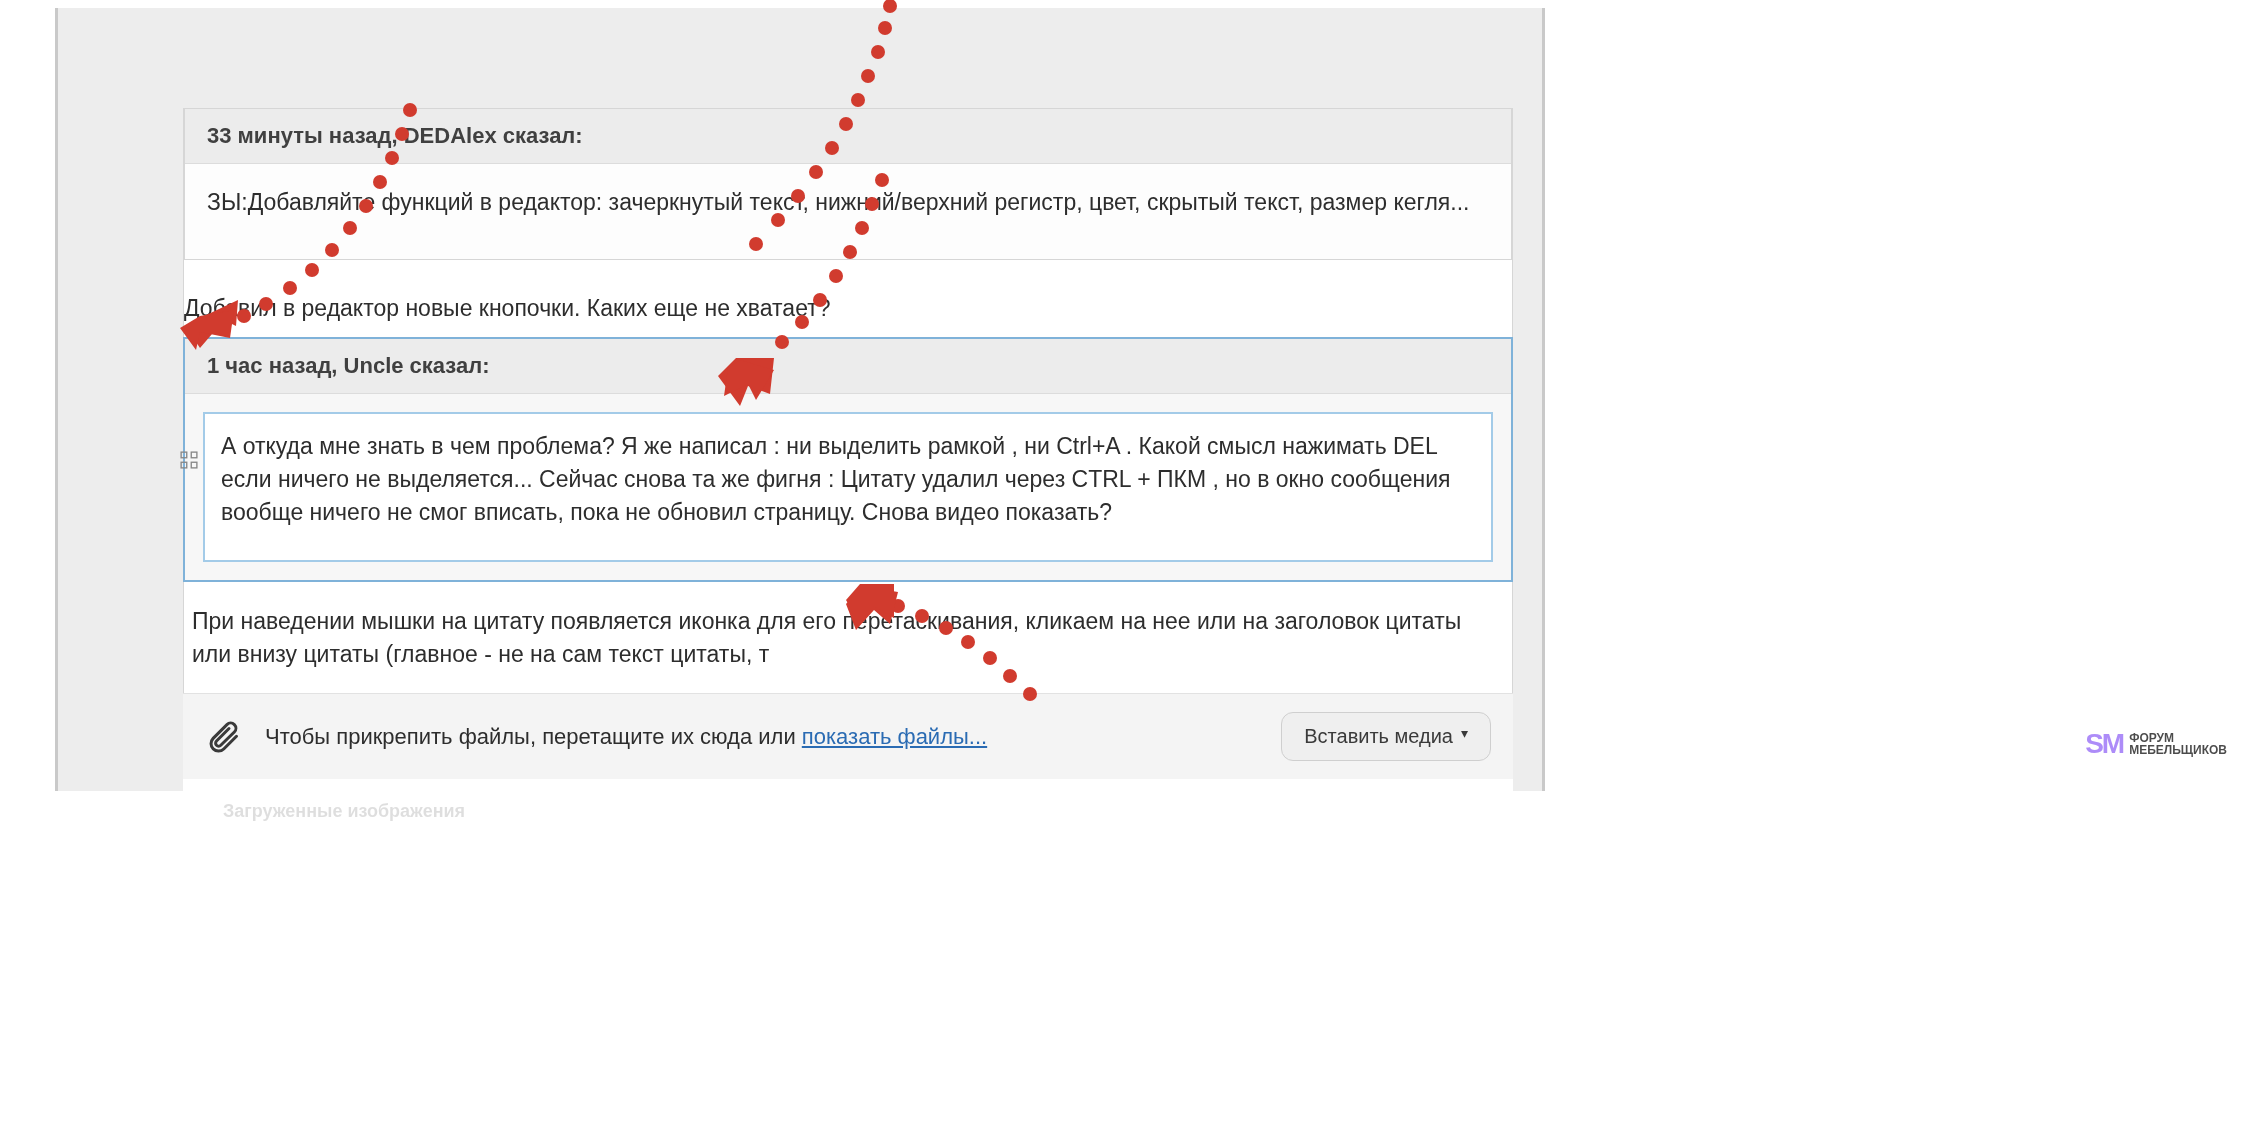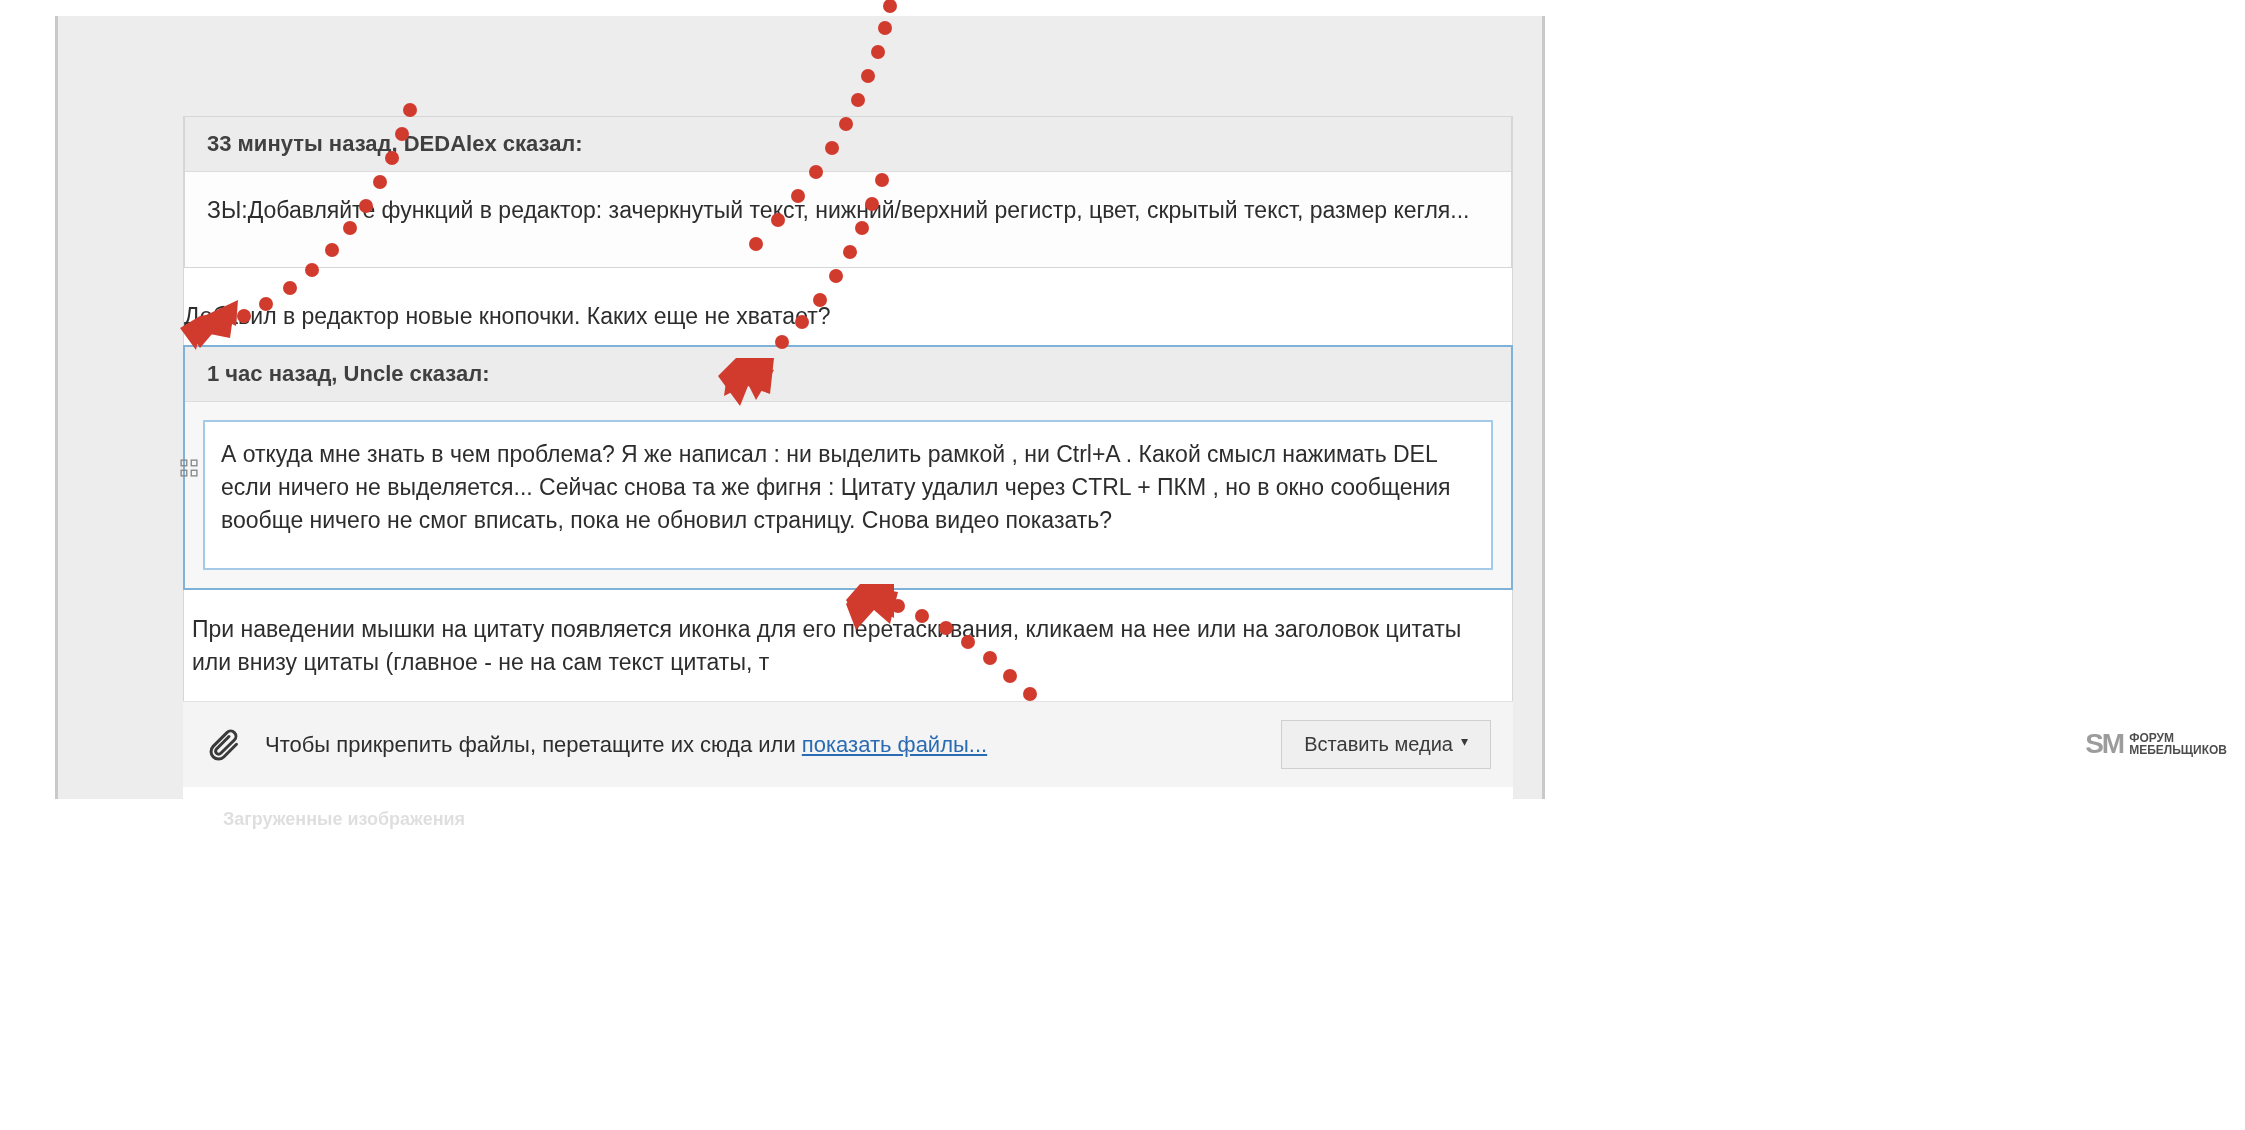--- a/index.html
+++ b/index.html
@@ -8,21 +8,21 @@
       background: #fff;
       color: #2d2d2d;
       position: relative;
       width: 2245px;
       height: 1130px;
       overflow: hidden;
     }
     .outer-frame {
       position: absolute;
       left: 55px;
-      top: 16px;
+      top: 8px;
       width: 1490px;
       height: 783px;
       border-right: 3px solid #c9c9c9;
       border-left: 3px solid #c9c9c9;
       background: #ededed;
       padding: 0 30px 0 30px;
     }
     .editor-column {
       background: #ffffff;
       margin-left: 95px;
@@ -108,21 +108,21 @@
       flex: 1 1 auto;
     }
     .attach-text a {
       color: #2a6bb3;
       text-decoration: underline;
       cursor: pointer;
     }
     .insert-media-btn {
       background: #efefef;
       border: 1px solid #cfcfcf;
-      border-radius: 0;
+      border-radius: 12px;
       padding: 12px 22px;
       font-size: 20px;
       color: #3a3a3a;
       cursor: pointer;
       display: flex;
       gap: 8px;
     }
     .insert-media-btn .chev { font-size: 14px; }
     .section-below {
       padding: 22px 40px 0 40px;
@@ -152,21 +152,21 @@
       bottom: 370px;
       display: flex;
       align-items: center;
       gap: 6px;
       opacity: 0.7;
     }
     .watermark .logo {
       font-family: Arial, sans-serif;
       font-weight: 900;
       font-size: 28px;
-      color: #737373;
+      color: #8b5cf6;
       letter-spacing: -2px;
     }
     .watermark .wm-text {
       display: flex; flex-direction: column;
       font-size: 12px;
       line-height: 1;
       color: #000000;
       font-weight: 700;
     }
     .editor-column-inner {

